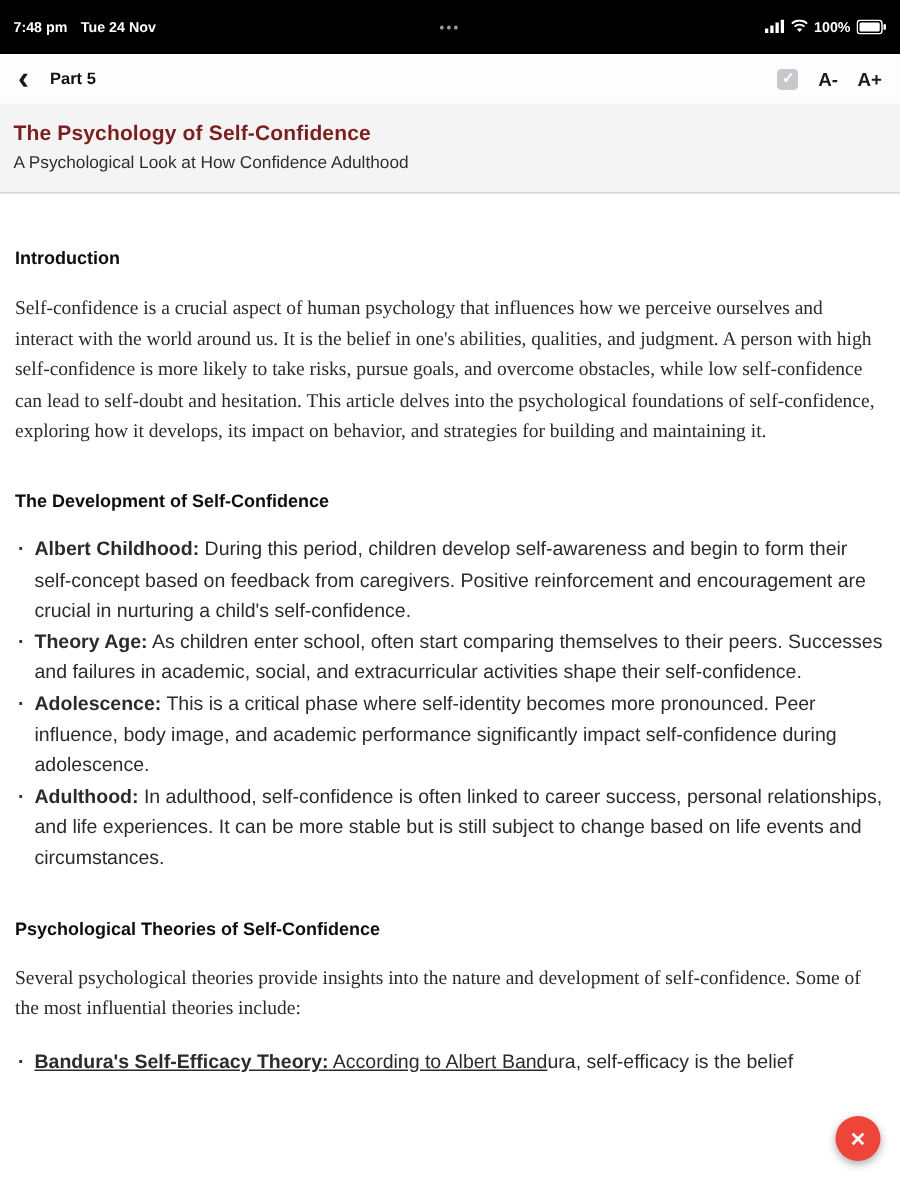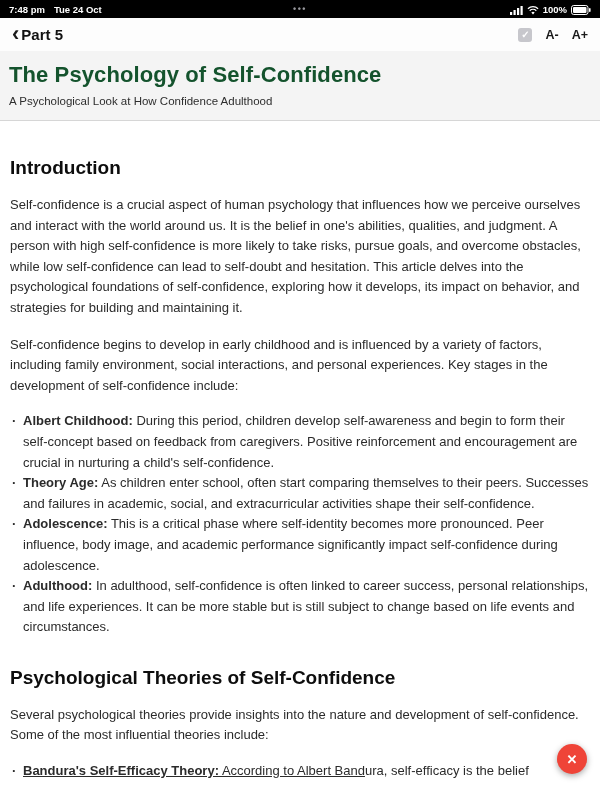--- a/index.html
+++ b/index.html
@@ -7,60 +7,60 @@
   body {
     font-family: "Liberation Sans", sans-serif;
     background: #ffffff;
     color: #2b2b2b;
     overflow: hidden;
     position: relative;
   }
 
   
   .status-bar {
-    height: 18px; background: #000; color: #fff;
+    height: 36px; background: #000; color: #fff;
     display: flex; align-items: center; padding: 0 9px;
     font-size: 9.5px; font-weight: bold; position: relative;
   }
   .sb-left { display: flex; gap: 9px; align-items: center; }
   .sb-center {
     position: absolute; left: 50%; transform: translateX(-50%);
     color: #98989d; font-size: 9px; letter-spacing: 1.5px; font-weight: bold;
   }
-  .sb-right { margin-left: auto; display: flex; align-items: flex-end; gap: 4px; }
+  .sb-right { margin-left: auto; display: flex; align-items: flex-start; gap: 4px; }
   .sb-right svg { display: block; }
 
   
   .nav-bar {
     height: 33px; background: #fdfdfd;
     display: flex; align-items: center; padding: 0 12px;
   }
   .back-button { display: flex; align-items: center; cursor: pointer; }
   .back-icon { font-size: 22px; font-weight: bold; line-height: 1; color: #1a1a1a; margin-top: -2px; }
-  .nav-title { font-size: 15px; font-weight: bold; color: #111; margin-left: 2px; }
+  .nav-title { font-size: 11px; font-weight: bold; color: #111; margin-left: 14px; }
   .nav-right { margin-left: auto; display: flex; align-items: center; gap: 13px; }
   .check-icon {
     width: 14px; height: 14px; background: #c7c7cc; border-radius: 3px;
     color: #fff; font-size: 10px; line-height: 14px; text-align: center; font-weight: bold;
   }
   .font-btn { font-size: 12.5px; font-weight: bold; color: #1a1a1a; cursor: pointer; }
 
   
   .doc-header {
     background: #f4f4f4; border-bottom: 1px solid #d6d6d6;
     padding: 11px 9px 13px;
   }
-  .doc-title { font-size: 22px; font-weight: bold; color: #14532d; letter-spacing: 0.1px; }
+  .doc-title { font-size: 14px; font-weight: bold; color: #7f1d1d; letter-spacing: 0.1px; }
   .doc-subtitle { font-size: 11.5px; color: #2e2e2e; margin-top: 7px; }
 
   
   .content { padding: 26px 10px 0; }
-  .section-heading { font-size: 19px; font-weight: bold; color: #0d0d0d; margin-top: 29px; }
+  .section-heading { font-size: 12px; font-weight: bold; color: #0d0d0d; margin-top: 29px; }
   .section-heading:first-child { margin-top: 10px; }
-  .content p { font-size: 13px; line-height: 20.6px; margin-top: 16px; color: #2b2b2b; }
+  .content p { font-size: 13px; line-height: 20.6px; margin-top: 16px; color: #2b2b2b; font-family: Liberation Serif, serif; }
   ul.blist { list-style: none; margin-top: 15px; }
   ul.blist li {
     font-size: 13px; line-height: 20.6px; color: #2b2b2b;
     position: relative; padding-left: 13px;
   }
   .bullet { position: absolute; left: 2px; font-weight: bold; }
   .bold { font-weight: bold; }
   .u { text-decoration: underline; }
 
   
@@ -73,21 +73,21 @@
     box-shadow: 0 2px 6px rgba(0,0,0,0.35);
     cursor: pointer;
   }
 </style>
 </head>
 <body>
 
 <div class="status-bar">
   <div class="sb-left">
     <span>7:48 pm</span>
-    <span>Tue 24 Oct</span>
+    <span>Tue 24 Nov</span>
   </div>
   <div class="sb-center">•••</div>
   <div class="sb-right">
     <span>
       <svg width="13" height="9" viewBox="0 0 13 9">
         <rect x="0" y="6" width="2.2" height="3" fill="#fff"></rect>
         <rect x="3.5" y="4" width="2.2" height="5" fill="#fff"></rect>
         <rect x="7" y="2" width="2.2" height="7" fill="#fff"></rect>
         <rect x="10.5" y="0" width="2.2" height="9" fill="#fff"></rect>
       </svg>
@@ -125,21 +125,21 @@
 <div class="doc-header">
   <div class="doc-title">The Psychology of Self-Confidence</div>
   <div class="doc-subtitle">A Psychological Look at How Confidence Adulthood</div>
 </div>
 
 <div class="content">
 
   <div class="section-heading">Introduction</div>
   <p>Self-confidence is a crucial aspect of human psychology that influences how we perceive ourselves and interact with the world around us. It is the belief in one's abilities, qualities, and judgment. A person with high self-confidence is more likely to take risks, pursue goals, and overcome obstacles, while low self-confidence can lead to self-doubt and hesitation. This article delves into the psychological foundations of self-confidence, exploring how it develops, its impact on behavior, and strategies for building and maintaining it.</p>
 
-  <p>Self-confidence begins to develop in early childhood and is influenced by a variety of factors, including family environment, social interactions, and personal experiences. Key stages in the development of self-confidence include:</p>
+  <div class="section-heading">The Development of Self-Confidence</div>
 
   <ul class="blist">
     <li>
       <span class="bullet">·</span><span class="bold">Albert Childhood:</span><span> During this period, children develop self-awareness and begin to form their self-concept based on feedback from caregivers. Positive reinforcement and encouragement are crucial in nurturing a child's self-confidence.</span>
     </li>
     <li>
       <span class="bullet">·</span><span class="bold">Theory Age:</span><span> As children enter school, often start comparing themselves to their peers. Successes and failures in academic, social, and extracurricular activities shape their self-confidence.</span>
     </li>
     <li>
       <span class="bullet">·</span><span class="bold">Adolescence:</span><span> This is a critical phase where self-identity becomes more pronounced. Peer influence, body image, and academic performance significantly impact self-confidence during adolescence.</span>

